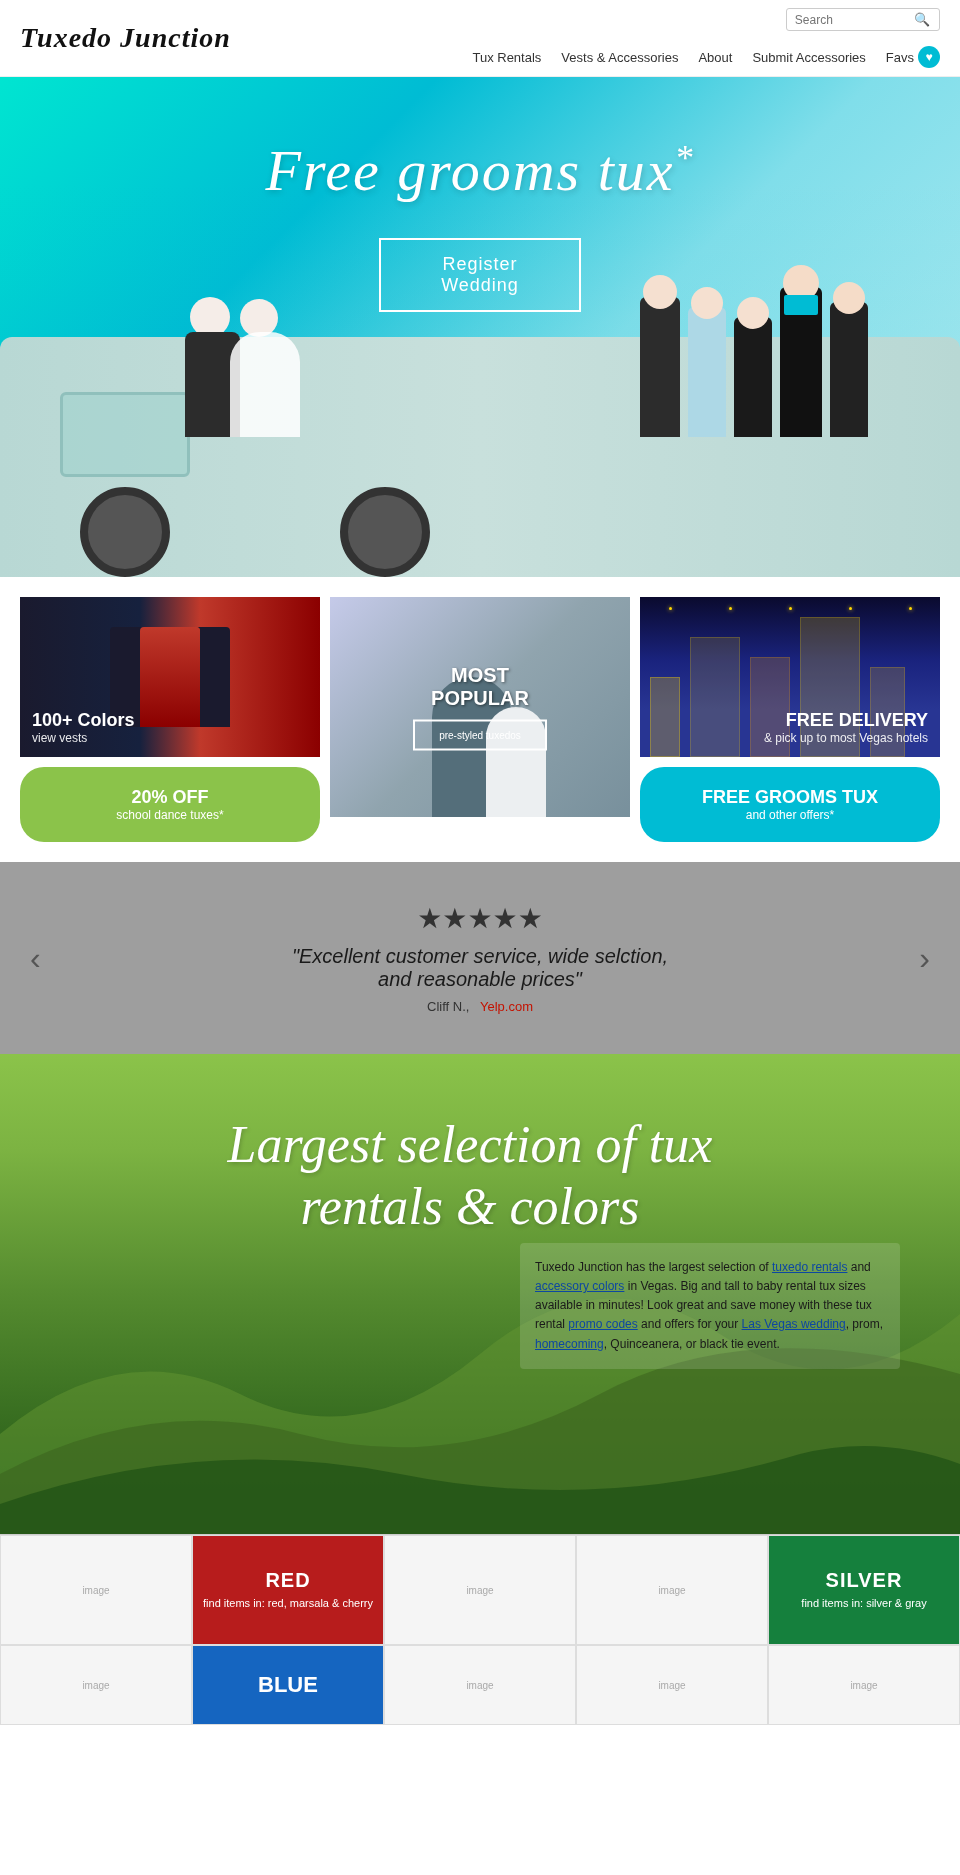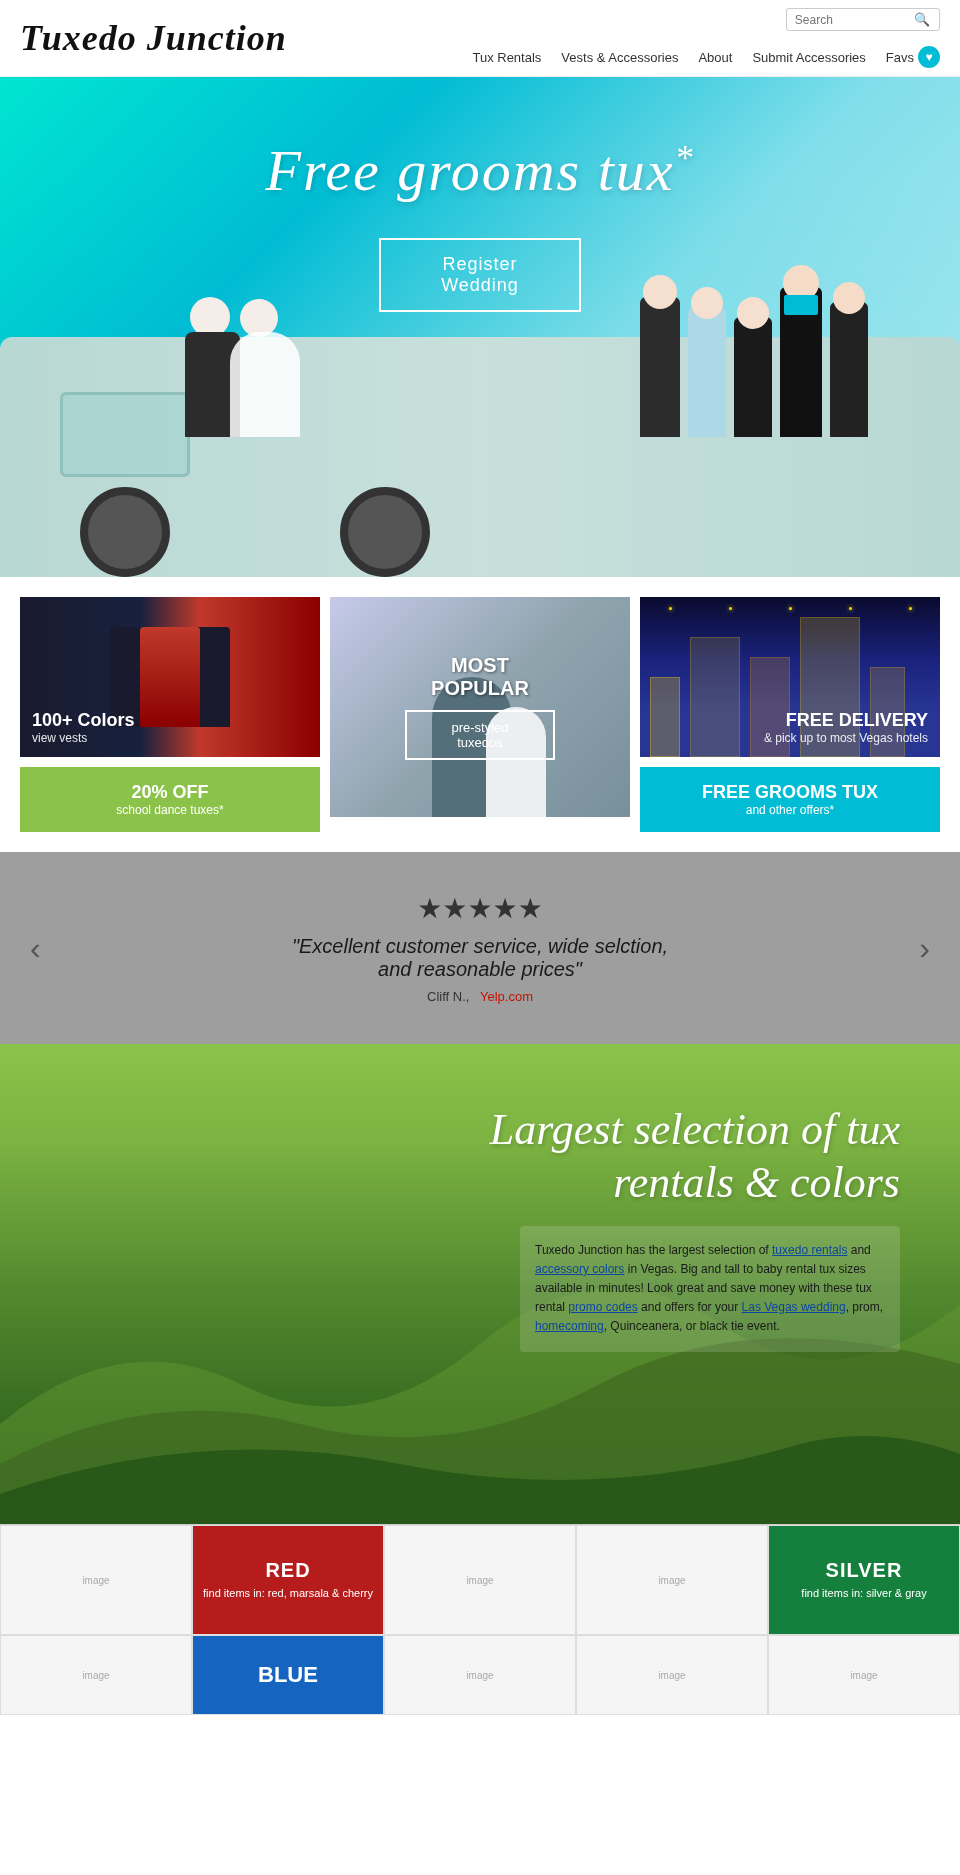--- a/index.html
+++ b/index.html
@@ -8,21 +8,21 @@
     
     .header {
       display: flex;
       align-items: center;
       justify-content: space-between;
       padding: 8px 20px;
       background: #fff;
       border-bottom: 1px solid #eee;
     }
     .logo {
-      font-size: 36px;
+      font-size: 28px;
       font-weight: 900;
       font-family: Georgia, serif;
       letter-spacing: 1px;
       color: #111;
     }
     .logo span { font-style: italic; }
     .nav-search { display: flex; align-items: center; gap: 0; flex-direction: column; }
     .search-bar {
       display: flex;
       align-items: center;
@@ -176,34 +176,35 @@
       font-size: 20px;
       font-weight: 700;
       text-shadow: 1px 1px 3px rgba(0,0,0,0.5);
     }
     .styled-btn {
       display: inline-block;
       margin-top: 10px;
       padding: 8px 24px;
       border: 2px solid #fff;
       color: #fff;
-      font-size: 13px;
+      font-size: 10px;
       background: transparent;
       cursor: pointer;
       text-align: center;
     }
     .promo-btn-box {
-      height: 65px;
+      height: 75px;
       display: flex;
       align-items: center;
       justify-content: center;
       cursor: pointer;
       color: #fff;
       text-align: center;
       padding: 10px;
+      border-radius: 24px;
     }
     .promo-btn-box.green { background: #8bc34a; }
     .promo-btn-box.cyan { background: #00bcd4; }
     .promo-btn-box h3 { font-size: 18px; font-weight: 700; }
     .promo-btn-box p { font-size: 12px; }
 
     
     .testimonial {
       background: #9e9e9e;
       padding: 40px 60px;
@@ -244,26 +245,27 @@
       width: 100%;
     }
     .hills-content {
       position: relative;
       z-index: 2;
       text-align: right;
       padding-right: 20px;
     }
     .hills-headline {
       font-family: 'Brush Script MT', cursive;
-      font-size: 44px;
+      font-size: 52px;
       color: #fff;
       line-height: 1.2;
       font-style: italic;
       text-shadow: 1px 2px 4px rgba(0,0,0,0.2);
-      margin-bottom: 16px;
+      margin-bottom: 4px;
+      text-align: center;
     }
     .hills-body {
       max-width: 380px;
       margin-left: auto;
       text-align: left;
       font-size: 12px;
       color: #1a1a1a;
       line-height: 1.6;
       background: rgba(255,255,255,0.15);
       padding: 15px;

